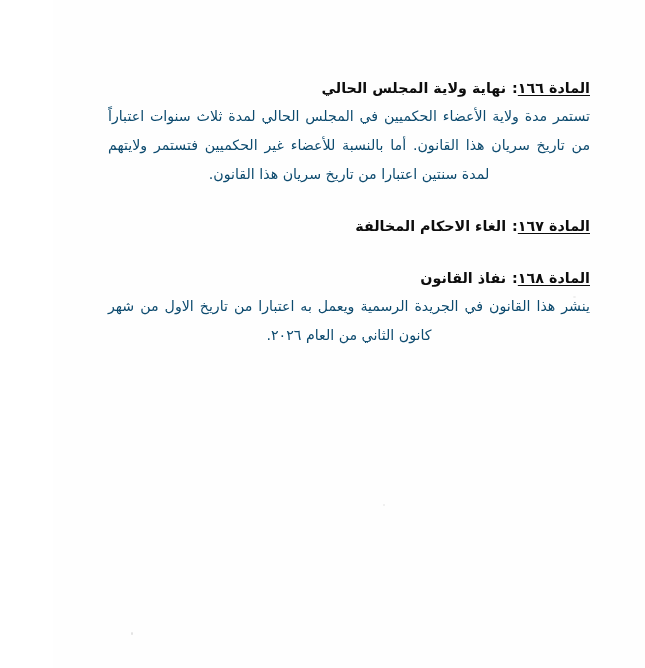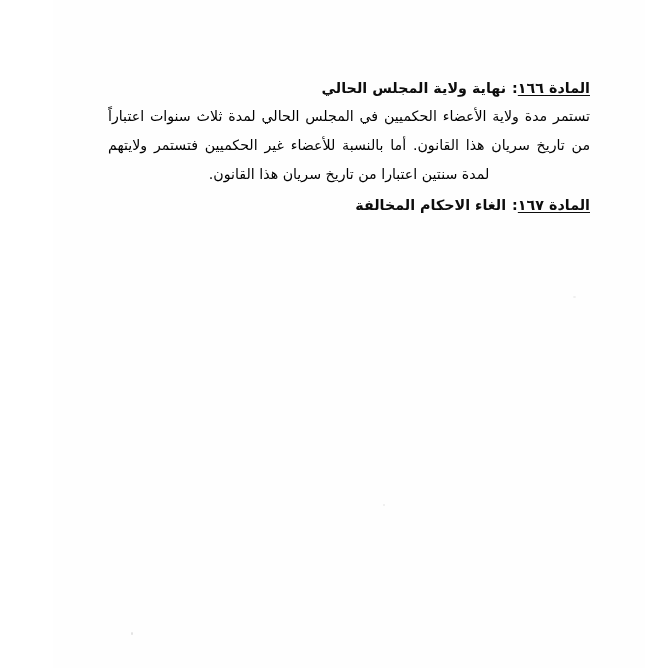--- a/index.html
+++ b/index.html
@@ -31,21 +31,21 @@
     left: 55px;
     direction: rtl;
     text-align: justify;
   }
 
   .article {
     margin: 0 0 2px 0;
   }
 
   .article + .article {
-    margin-top: 3px;
+    margin-top: 24px;
   }
 
   .art-168-block {
     margin-top: 20px;
   }
 
   .heading {
     font-size: 14.3px;
     line-height: 28px;
     font-weight: 600;
@@ -65,21 +65,21 @@
   .heading .art-sep {
     display: inline-block;
     width: 6px;
   }
 
   .body-text {
     font-size: 14.2px;
     line-height: 28.8px;
     text-align: justify;
     text-justify: inter-word;
-    color: #000000;
+    color: #0c4a6e;
     margin: 0;
     padding: 0;
     text-align-last: center;
   }
 
   .body-text.last-right {
     text-align-last: center;
   }
 
   
@@ -109,20 +109,24 @@
 
     <div class="article">
       <div class="heading"><span class="art-num">المادة ١٦٦</span><span>:</span><span class="art-sep"></span><span>نهاية ولاية المجلس الحالي</span></div>
       <p class="body-text">تستمر مدة ولاية الأعضاء الحكميين في المجلس الحالي لمدة ثلاث سنوات اعتباراً من تاريخ سريان هذا القانون. أما بالنسبة للأعضاء غير الحكميين فتستمر ولايتهم لمدة سنتين اعتبارا من تاريخ سريان هذا القانون.</p>
     </div>
 
     <div class="article">
       <div class="heading"><span class="art-num">المادة ١٦٧</span><span>:</span><span class="art-sep"></span><span>الغاء الاحكام المخالفة</span></div>
     </div>
 
+    <div class="article art-168-block">
+      <div class="heading"><span class="art-num">المادة ١٦٨</span><span>:</span><span class="art-sep"></span><span>نفاذ القانون</span></div>
+      <p class="body-text last-right">ينشر هذا القانون في الجريدة الرسمية ويعمل به اعتبارا من تاريخ الاول من شهر كانون الثاني من العام ٢٠٢٦.</p>
+    </div>
 
   </div>
 
   <div class="speckle s1"></div>
   <div class="speckle s2"></div>
   <div class="speckle s3"></div>
   <div class="page-bottom-margin"></div>
 
 </div>
 

